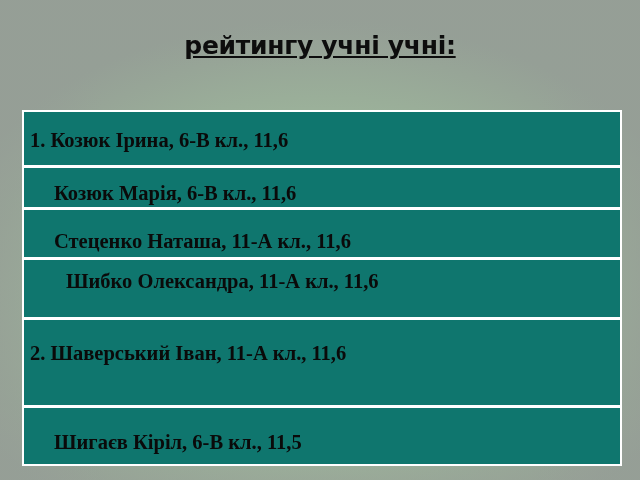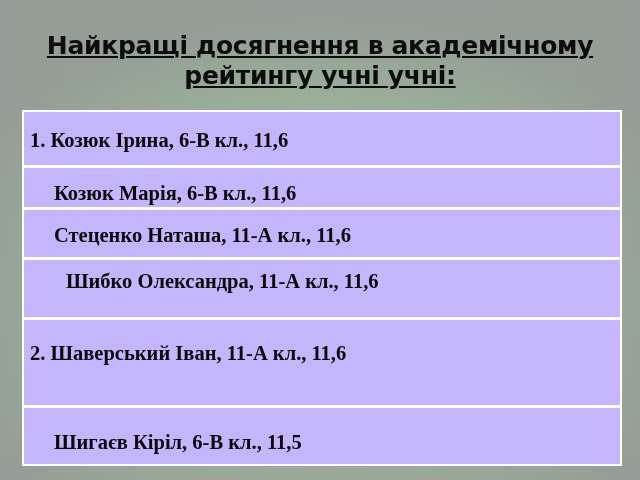--- a/index.html
+++ b/index.html
@@ -68,21 +68,21 @@
     top: 110px;
     width: 600px;
     z-index: 4;
     border: 2px solid #ffffff;
     box-sizing: border-box;
     background: #c7d39b;
   }
 
   .row {
     position: relative;
-    background: #c4b5fd;
+    background: #0f766e;
     border-bottom: 3px solid #ffffff;
     box-sizing: border-box;
     display: flex;
     align-items: flex-start;
   }
   .row:last-child {
     border-bottom: none;
   }
 
   .row .cell {
@@ -95,38 +95,37 @@
   }
 
   
   .row.r1 { height: 56px; }
   .row.r1 .cell { padding: 16px 0 0 6px; }
 
   .row.r2 { height: 42px; }
   .row.r2 .cell { padding: 13px 0 0 30px; }
 
   .row.r3 { height: 50px; }
-  .row.r3 .cell { padding: 13px 0 0 30px; }
+  .row.r3 .cell { padding: 13px 0 0 30px; margin-top: 6px; }
 
   .row.r4 { height: 60px; }
   .row.r4 .cell { padding: 9px 0 0 42px; }
 
   .row.r5 { height: 88px; }
   .row.r5 .cell { padding: 21px 0 0 6px; }
 
   .row.r6 { height: 56px; }
   .row.r6 .cell { padding: 22px 0 0 30px; }
 </style>
 </head>
 <body>
 
 <div id="slide">
 
   <div id="title">
-    <div class="title-line"><span class="u">Найкращі досягнення в академічному</span></div>
     <div class="title-line"><span class="u">рейтингу учні учні:</span></div>
   </div>
 
   <div id="ranking-table">
 
     <div class="row r1">
       <div class="cell">1. Козюк Ірина, 6-В кл., 11,6</div>
     </div>
 
     <div class="row r2">

